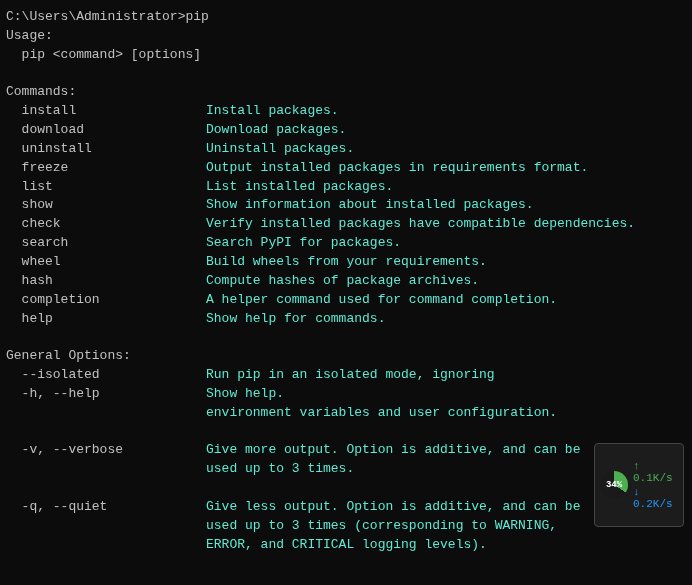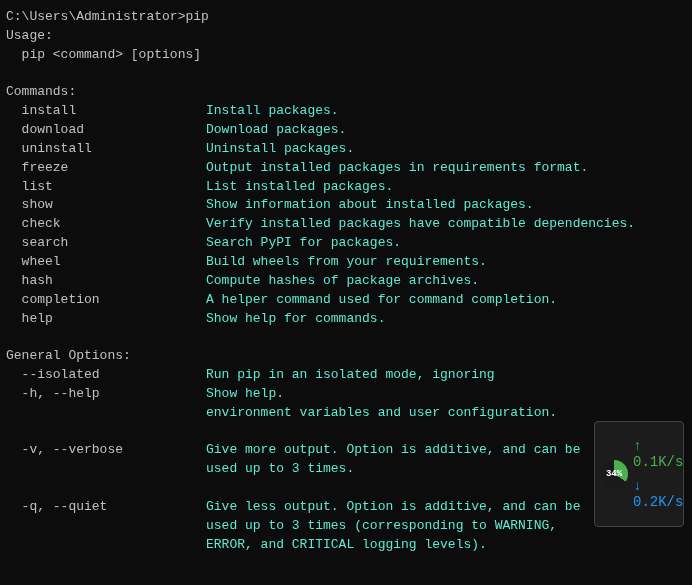--- a/index.html
+++ b/index.html
@@ -59,23 +59,23 @@
       align-items: center;
       justify-content: center;
       font-size: 9px;
       color: #fff;
       font-weight: bold;
       flex-shrink: 0;
     }
     .net-stats {
       display: flex;
       flex-direction: column;
-      font-size: 14px;
+      font-size: 11px;
       color: #C0C0C0;
-      gap: 8px;
+      gap: 2px;
     }
     .net-up { color: #4CAF50; }
     .net-down { color: #2196F3; }
     .arrow-up::before { content: '↑ '; }
     .arrow-down::before { content: '↓ '; }
   </style>
 </head>
 <body>
 
 <div class="terminal">

